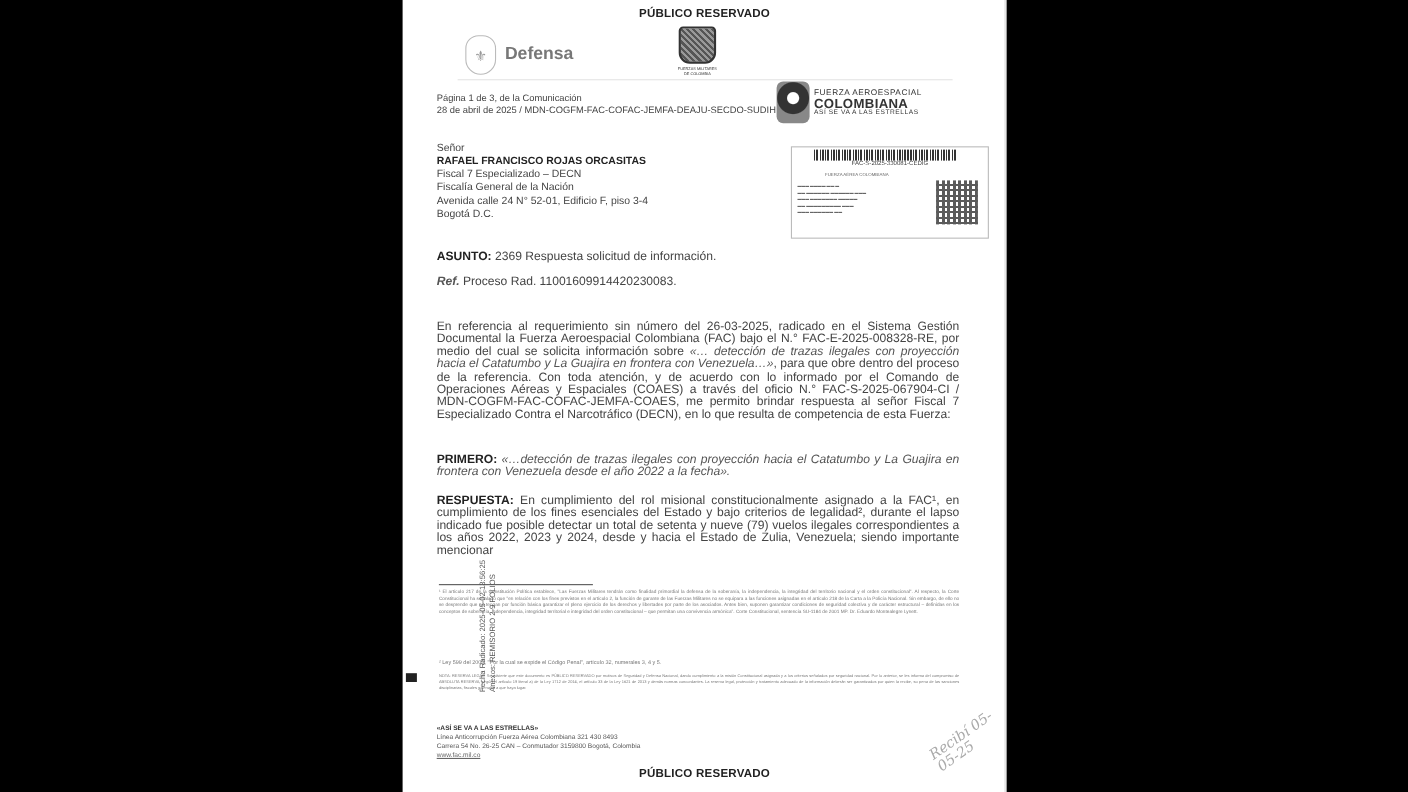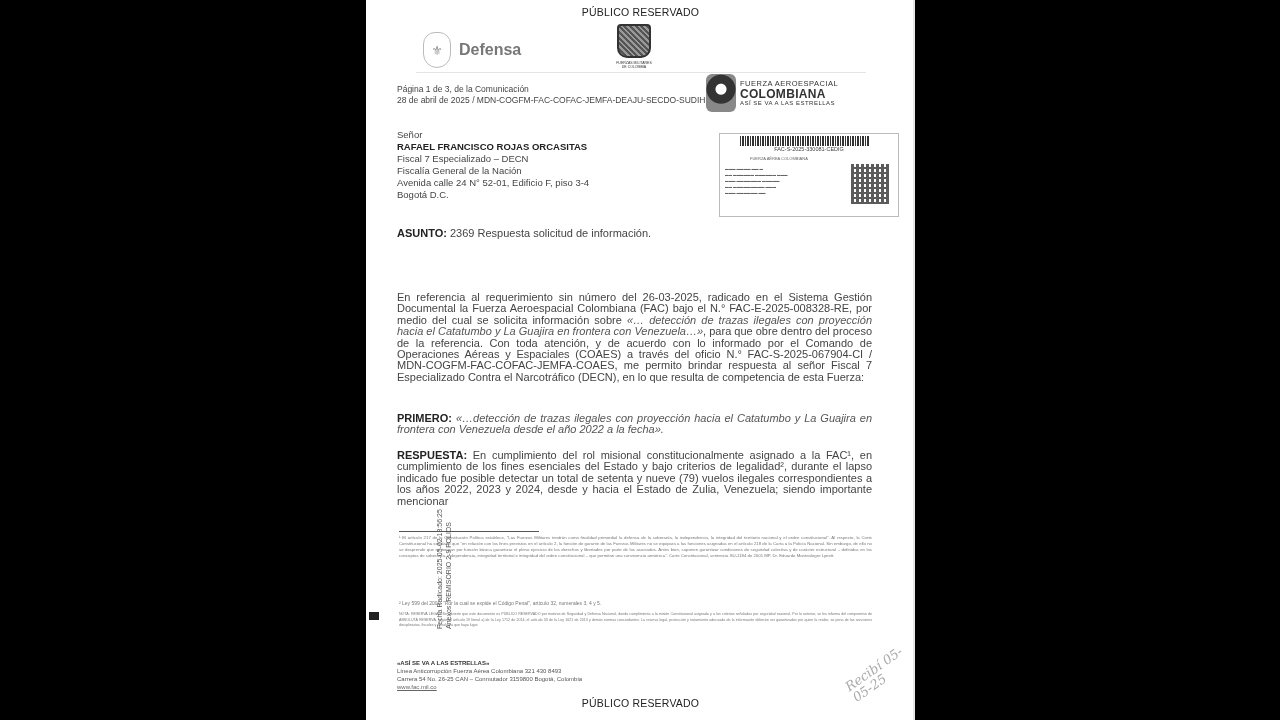--- a/index.html
+++ b/index.html
@@ -1,19 +1,19 @@
 <!DOCTYPE html>
 <html><head>
   <meta charset="utf-8">
   <style>
     html, body { margin:0; padding:0; }
     body { width:1280px; height:720px; background:#000; position:relative; overflow:hidden; font-family:"Liberation Sans", sans-serif; }
     .page { position:absolute; left:366px; top:0; width:549px; height:720px; background:#fff; overflow:hidden; color:#333; }
     .abs { position:absolute; }
-    .classif { font-weight:normal; font-size:10.5px; color:#222; width:100%; text-align:center; letter-spacing:0.2px; }
+    .classif { font-weight:bold; font-size:10.5px; color:#222; width:100%; text-align:center; letter-spacing:0.2px; }
     .logo-def { left:57px; top:30px; height:40px; display:flex; align-items:center; gap:8px; }
     .logo-def .shield { width:26px; height:34px; border:1px solid #bbb; border-radius:12px 12px 14px 14px; display:flex; align-items:center; justify-content:center; font-size:13px; color:#999; }
     .logo-def .txt { font-size:16px; color:#777;font-weight:bold; }
     .logo-mid { left:248px; top:24px; width:40px; text-align:center; }
     .crest { width:30px; height:30px; margin:0 auto; border:2px solid #333; border-radius:4px 4px 10px 10px; background:repeating-linear-gradient(45deg,#555 0 2px,#999 2px 4px); }
     .crest-cap { font-size:3.5px; color:#333; margin-top:3px; line-height:4px; }
     .logo-fac { left:340px; top:30px; display:flex; align-items:center; gap:4px;margin-top:44px; }
     .fac-emb { width:30px; height:38px; border-radius:6px; background:radial-gradient(circle at 50% 40%,#fff 0 5px,#333 6px 14px,#888 15px); }
     .fac-txt { line-height:1; color:#333; }
     .fac-txt .l1 { font-size:7.5px; letter-spacing:0.5px; }
@@ -90,20 +90,24 @@
     <div class="stamp-lines" style="top:22px; left:30px; font-size:4px;">FUERZA AÉREA COLOMBIANA</div>
     <div class="stamp-lines" style="top:32px;">▬▬▬ ▬▬▬▬ ▬▬ ▬<br>▬▬ ▬▬▬▬▬▬ ▬▬▬▬▬▬ ▬▬▬<br>▬▬▬ ▬▬▬▬▬▬▬ ▬▬▬▬▬<br>▬▬ ▬▬▬▬▬▬▬▬▬ ▬▬▬<br>▬▬▬ ▬▬▬▬▬▬ ▬▬</div>
     <div class="qr"></div>
   </div>
 
   <div class="abs body" style="left:31px; top:228px; width:475px;">
     <b>ASUNTO:</b>
     <span>2369 Respuesta solicitud de información.</span>
   </div>
 
+  <div class="abs body" style="left:31px; top:251px; width:475px;">
+    <b><i>Ref.</i></b>
+    <span>Proceso Rad. 11001609914420230083.</span>
+  </div>
 
   <div class="abs body" style="left:31px; top:292px; width:475px;">
     <span>En referencia al requerimiento sin número del 26-03-2025, radicado en el Sistema Gestión Documental la Fuerza Aeroespacial Colombiana (FAC) bajo el N.° FAC-E-2025-008328-RE, por medio del cual se solicita información sobre </span><i>«… detección de trazas ilegales con proyección hacia el Catatumbo y La Guajira en frontera con Venezuela…»</i><span>, para que obre dentro del proceso de la referencia. Con toda atención, y de acuerdo con lo informado por el Comando de Operaciones Aéreas y Espaciales (COAES) a través del oficio N.° FAC-S-2025-067904-CI / MDN-COGFM-FAC-COFAC-JEMFA-COAES, me permito brindar respuesta al señor Fiscal 7 Especializado Contra el Narcotráfico (DECN), en lo que resulta de competencia de esta Fuerza:</span>
   </div>
 
   <div class="abs body" style="left:31px; top:413px; width:475px;">
     <b>PRIMERO:</b>
     <i>«…detección de trazas ilegales con proyección hacia el Catatumbo y La Guajira en frontera con Venezuela desde el año 2022 a la fecha».</i>
   </div>
 

